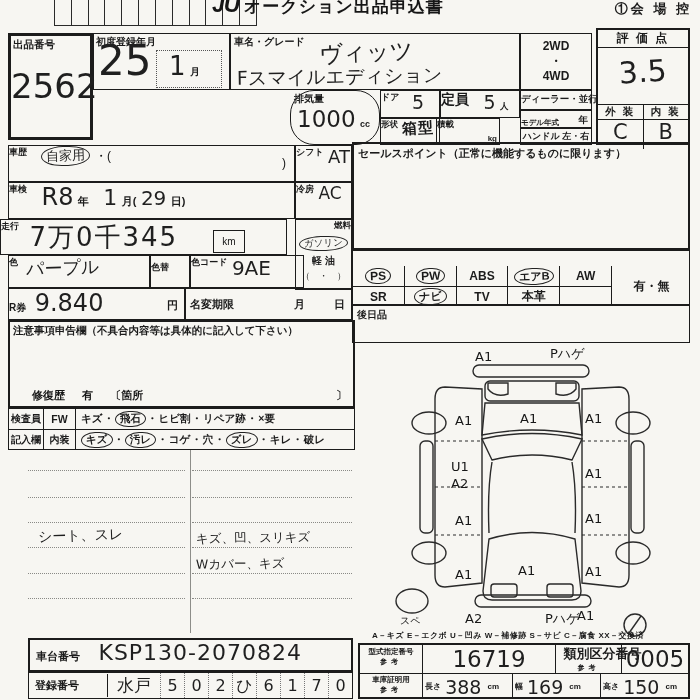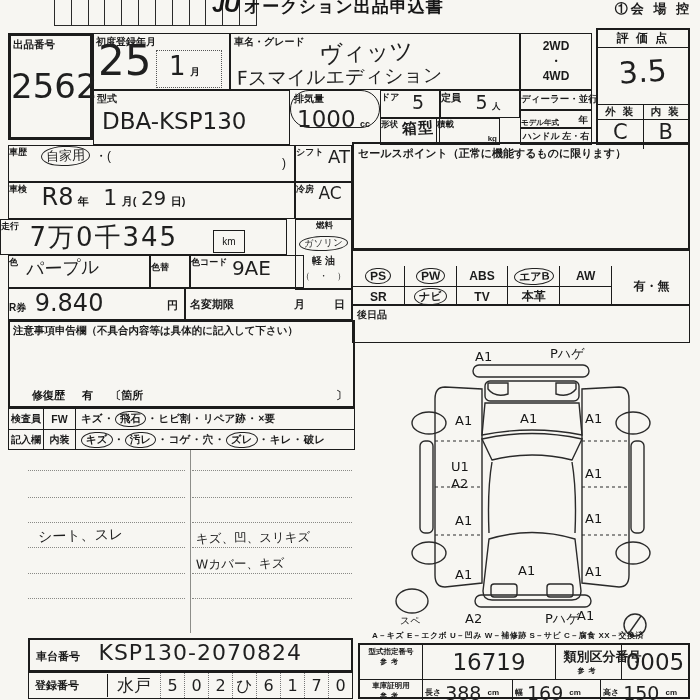--- a/index.html
+++ b/index.html
@@ -80,37 +80,33 @@
     <div style="display:flex;border-top:1.5px solid #1c1c1c;border-bottom:1.5px solid #1c1c1c;">
       <div class="lbl" style="flex:1;font-size:10.5px;text-align:center;letter-spacing:2px;">外 装</div>
       <div class="lbl" style="flex:1;font-size:10.5px;text-align:center;letter-spacing:2px;border-left:1.5px solid #1c1c1c;">内 装</div>
     </div>
     <div style="display:flex;height:29px;">
       <div class="hand" style="flex:1;font-size:21px;text-align:center;">C</div>
       <div class="hand" style="flex:1;font-size:21px;text-align:center;border-left:1.5px solid #1c1c1c;">B</div>
     </div>
   </div>
 
-  <div class="b" style="left:93px;top:90px;width:197px;height:55px;">
-    <div class="lbl" style="font-size:10px;padding:1px 0 0 3px;">型式</div>
-    <div class="hand" style="font-size:23px;padding:2px 0 0 8px;">DBA-KSP130</div>
-  </div>
-
-  <div class="b" style="left:290px;top:90px;width:90px;height:38px;border-radius:24px;">
+
+  <div class="b" style="left:290px;top:90px;width:90px;height:55px;border-radius:24px;">
     <div class="lbl" style="font-size:10px;padding:1px 0 0 3px;">排気量</div>
     <span class="hand" style="font-size:23px;margin-left:6px;">1000</span>
     <span class="lbl" style="font-size:9px;">cc</span>
   </div>
 
   <div class="b" style="left:380px;top:90px;width:60px;height:28px;">
     <span class="lbl" style="font-size:9px;vertical-align:top;">ドア</span>
     <span class="hand" style="font-size:19px;margin-left:8px;">5</span>
   </div>
   <div class="b" style="left:440px;top:90px;width:80px;height:28px;">
-    <span class="lbl" style="font-size:10px;vertical-align:top;margin-top:15px;">定員</span>
+    <span class="lbl" style="font-size:14px;vertical-align:top;margin-top:15px;">定員</span>
     <span class="hand" style="font-size:19px;margin-left:10px;">5</span>
     <span class="lbl" style="font-size:8.5px;">人</span>
   </div>
 
   <div class="b" style="left:380px;top:118px;width:60px;height:27px;">
     <span class="lbl" style="font-size:8.5px;vertical-align:top;">形状</span>
     <span class="lbl" style="font-size:15px;letter-spacing:1px;transform:rotate(-3deg);display:inline-block;">箱型</span>
   </div>
   <div class="b" style="left:436px;top:118px;width:64px;height:27px;">
     <span class="lbl" style="font-size:8.5px;vertical-align:top;">積載</span>
@@ -155,21 +151,21 @@
     <span class="hand" style="font-size:17px;">AC</span>
   </div>
 
   <div class="b" style="left:0;top:219px;width:287px;height:36px;">
     <span class="lbl" style="font-size:9px;vertical-align:top;">走行</span>
     <span class="hand" style="font-size:26px;margin-left:6px;letter-spacing:2px;">7万0千345</span>
     <span class="abs" style="left:212px;top:10px;width:32px;height:23px;border:1.3px solid #1c1c1c;text-align:center;font-size:10px;padding-top:5px;box-sizing:border-box;">km</span>
   </div>
 
   <div class="b" style="left:295px;top:219px;width:57px;height:71px;text-align:center;">
-    <div class="lbl" style="font-size:8.5px;text-align:center;padding-left:2px;">燃料</div>
+    <div class="lbl" style="font-size:8.5px;text-align:right;padding-left:2px;">燃料</div>
     <div><span class="hand circ" style="font-size:9.5px;">ガソリン</span></div>
     <div class="lbl" style="font-size:10px;margin-top:3px;">軽 油</div>
     <div style="font-size:9px;margin-top:2px;">（　・　）</div>
   </div>
 
   <div class="b" style="left:8px;top:255px;width:142px;height:33px;">
     <span class="lbl" style="font-size:9px;vertical-align:top;">色</span>
     <span class="hand" style="font-size:18px;margin-left:4px;transform:rotate(-2deg);display:inline-block;">パープル</span>
   </div>
   <div class="b" style="left:150px;top:255px;width:40px;height:33px;">
@@ -391,21 +387,21 @@
         <span style="flex:1;border-left:1.3px dotted #777;text-align:center;font-size:16px;line-height:25px;">1</span>
         <span style="flex:1;border-left:1.3px dotted #777;text-align:center;font-size:16px;line-height:25px;">7</span>
         <span style="flex:1;border-left:1.3px dotted #777;text-align:center;font-size:16px;line-height:25px;">0</span>
       </div>
     </div>
   </div>
 
   <div class="abs lbl" style="left:372px;top:630px;font-size:8px;letter-spacing:0.5px;">A－キズ  E－エクボ  U－凹み  W－補修跡  S－サビ  C－腐食  XX－交換済</div>
 
   <div class="b b2" style="left:358px;top:643px;width:332px;height:56px;">
-    <div style="display:flex;height:35px;border-bottom:1.3px solid #1c1c1c;box-sizing:border-box;justify-content:center;">
+    <div style="display:flex;height:29px;border-bottom:1.3px solid #1c1c1c;box-sizing:border-box;justify-content:center;">
       <div style="width:62px;text-align:center;">
         <div class="lbl" style="font-size:7.5px;padding-top:2px;">型式指定番号</div>
         <div class="lbl" style="font-size:7px;letter-spacing:4px;">参考</div>
       </div>
       <div class="cell hand" style="width:133px;font-size:23px;">16719</div>
       <div class="cell" style="width:66px;">
         <div style="text-align:center;">
           <div class="lbl" style="font-size:13px;padding-left:28px;">類別区分番号</div>
           <div class="lbl" style="font-size:7px;letter-spacing:4px;">参考</div>
         </div>

